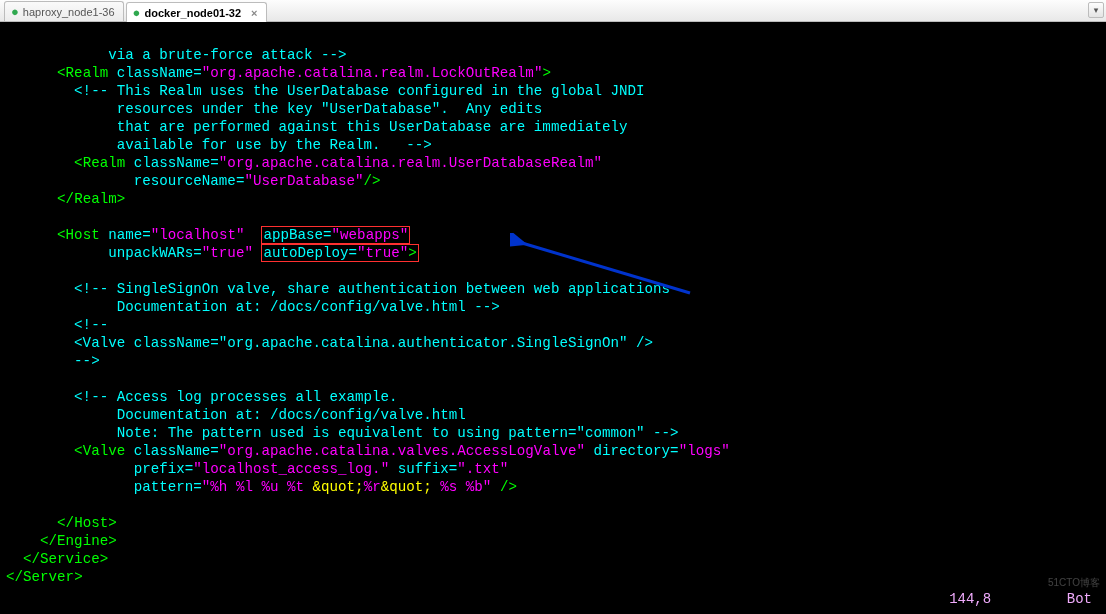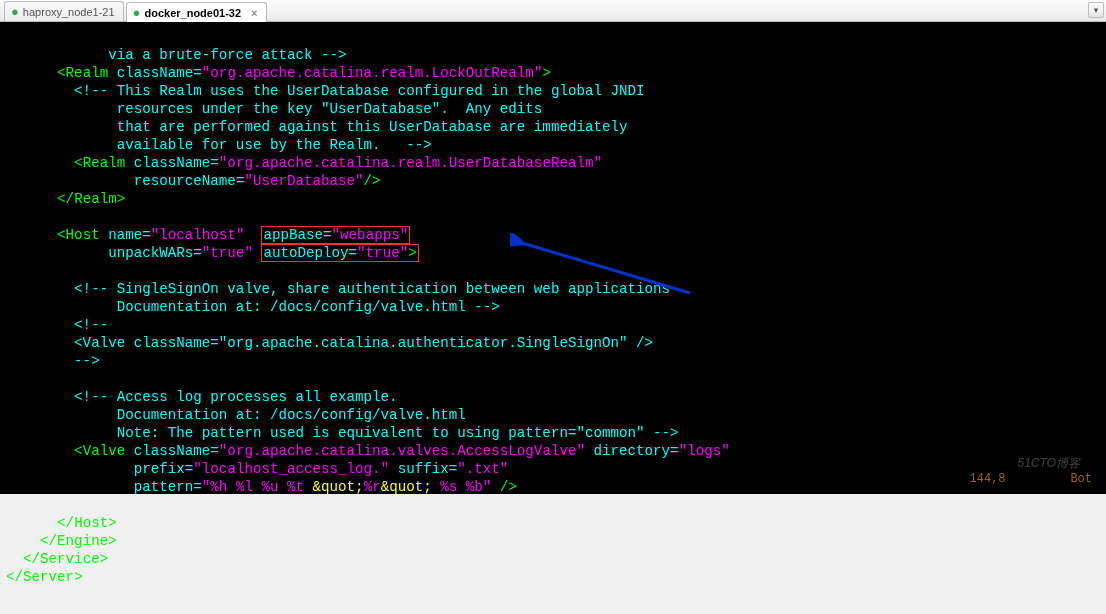--- a/index.html
+++ b/index.html
@@ -56,21 +56,21 @@
     font-size: 9px;
     text-align: center;
     line-height: 14px;
     color: #555;
     border-radius: 2px;
     cursor: pointer;
   }
   .terminal {
     position: relative;
     background: #000;
-    height: 472px;
+    height: 592px;
     width: 1106px;
     padding: 6px 6px 0 6px;
     color: #00ffff;
     font-size: 14.2px;
     line-height: 18px;
     white-space: pre;
     letter-spacing: 0;
   }
   .c-cyan   { color: #00ffff; } 
   .c-tag    { color: #00ff00; } 
@@ -86,42 +86,41 @@
   .arrow {
     position: absolute;
     left: 510px;
     top: 211px;
     pointer-events: none;
   }
   .status {
     position: absolute;
     right: 14px;
     bottom: 6px;
-    color: #a16207;
-    font-size: 12px;
+    color: #f0abfc;
+    font-size: 14px;
     text-align: right;
     white-space: pre;
   }
   .watermark {
     position: absolute;
-    right: 26px;
+    right: 6px;
     bottom: 22px;
     color: rgba(255,255,255,0.25);
     font-family: Arial, sans-serif;
-    font-size: 12px;
-    font-style: italic;
+    font-size: 10px;
   }
 </style>
 </head>
 <body>
 
 <div class="tabbar">
   <div class="tab">
     <span class="dot">●</span>
-    <span>haproxy_node1-21</span>
+    <span>haproxy_node1-36</span>
   </div>
   <div class="tab active">
     <span class="dot">●</span>
     <span>docker_node01-32</span>
     <span class="close">×</span>
   </div>
   <div class="dropdown-btn">▾</div>
 </div>
 
 <div class="terminal">

